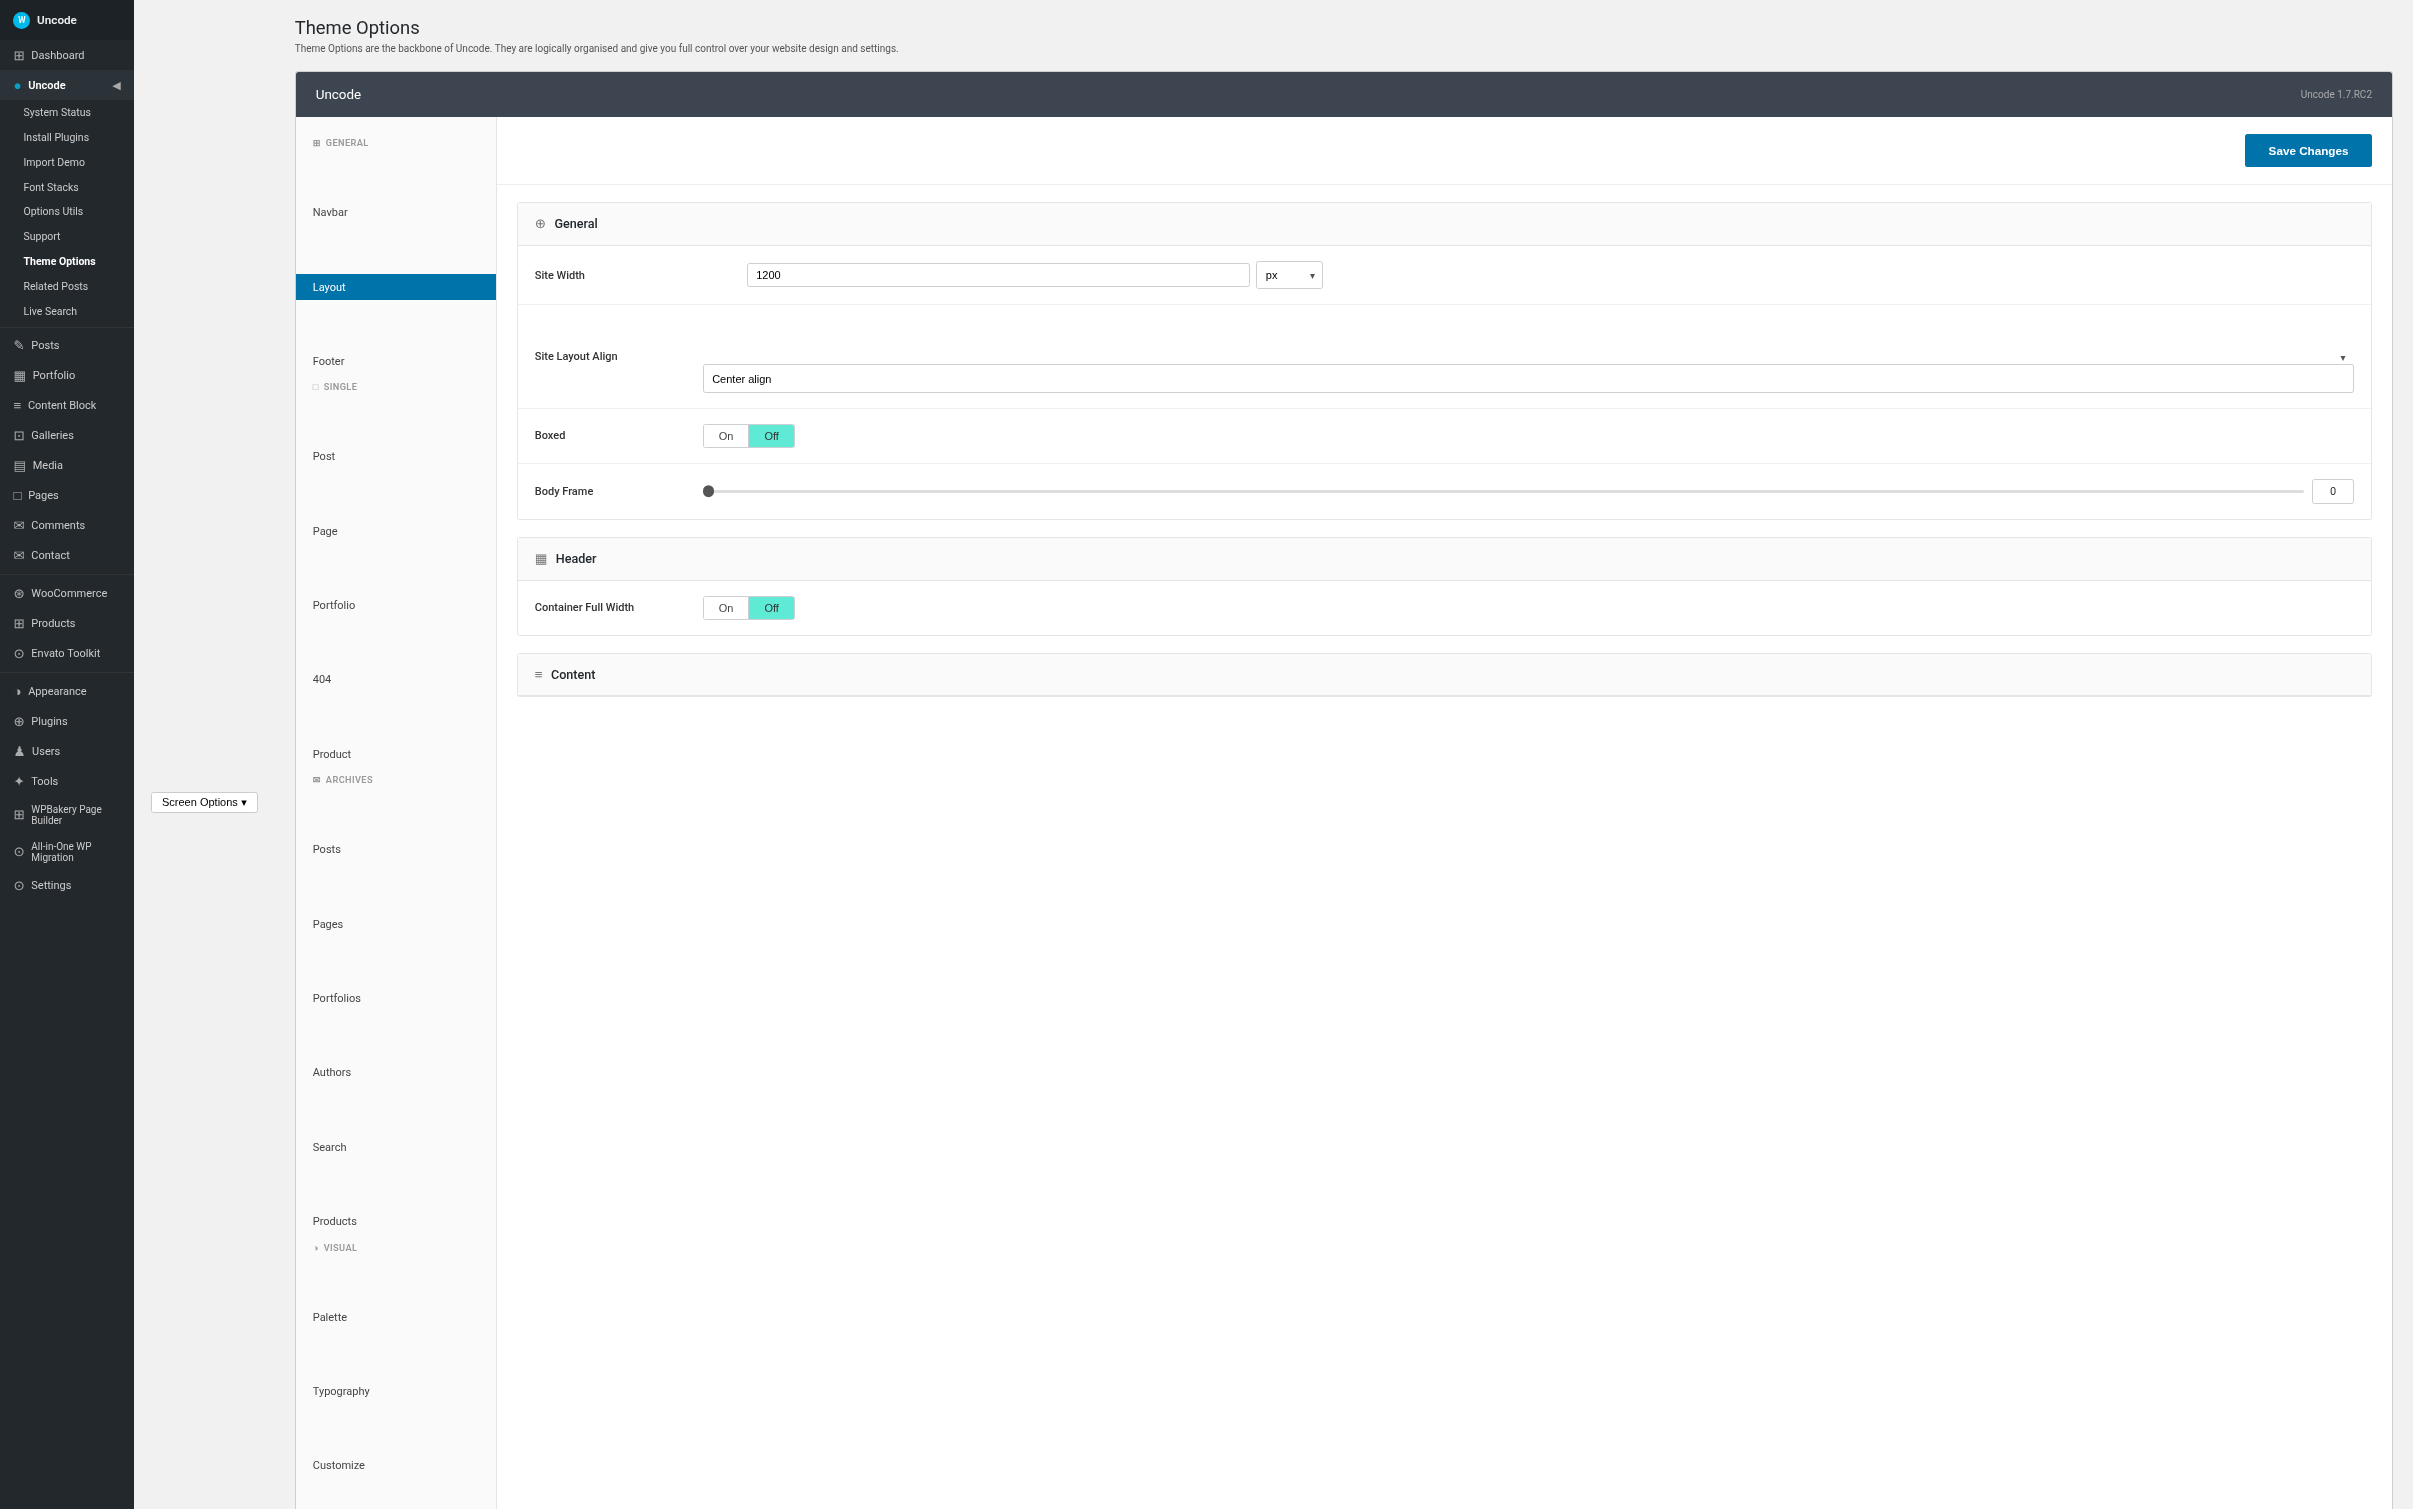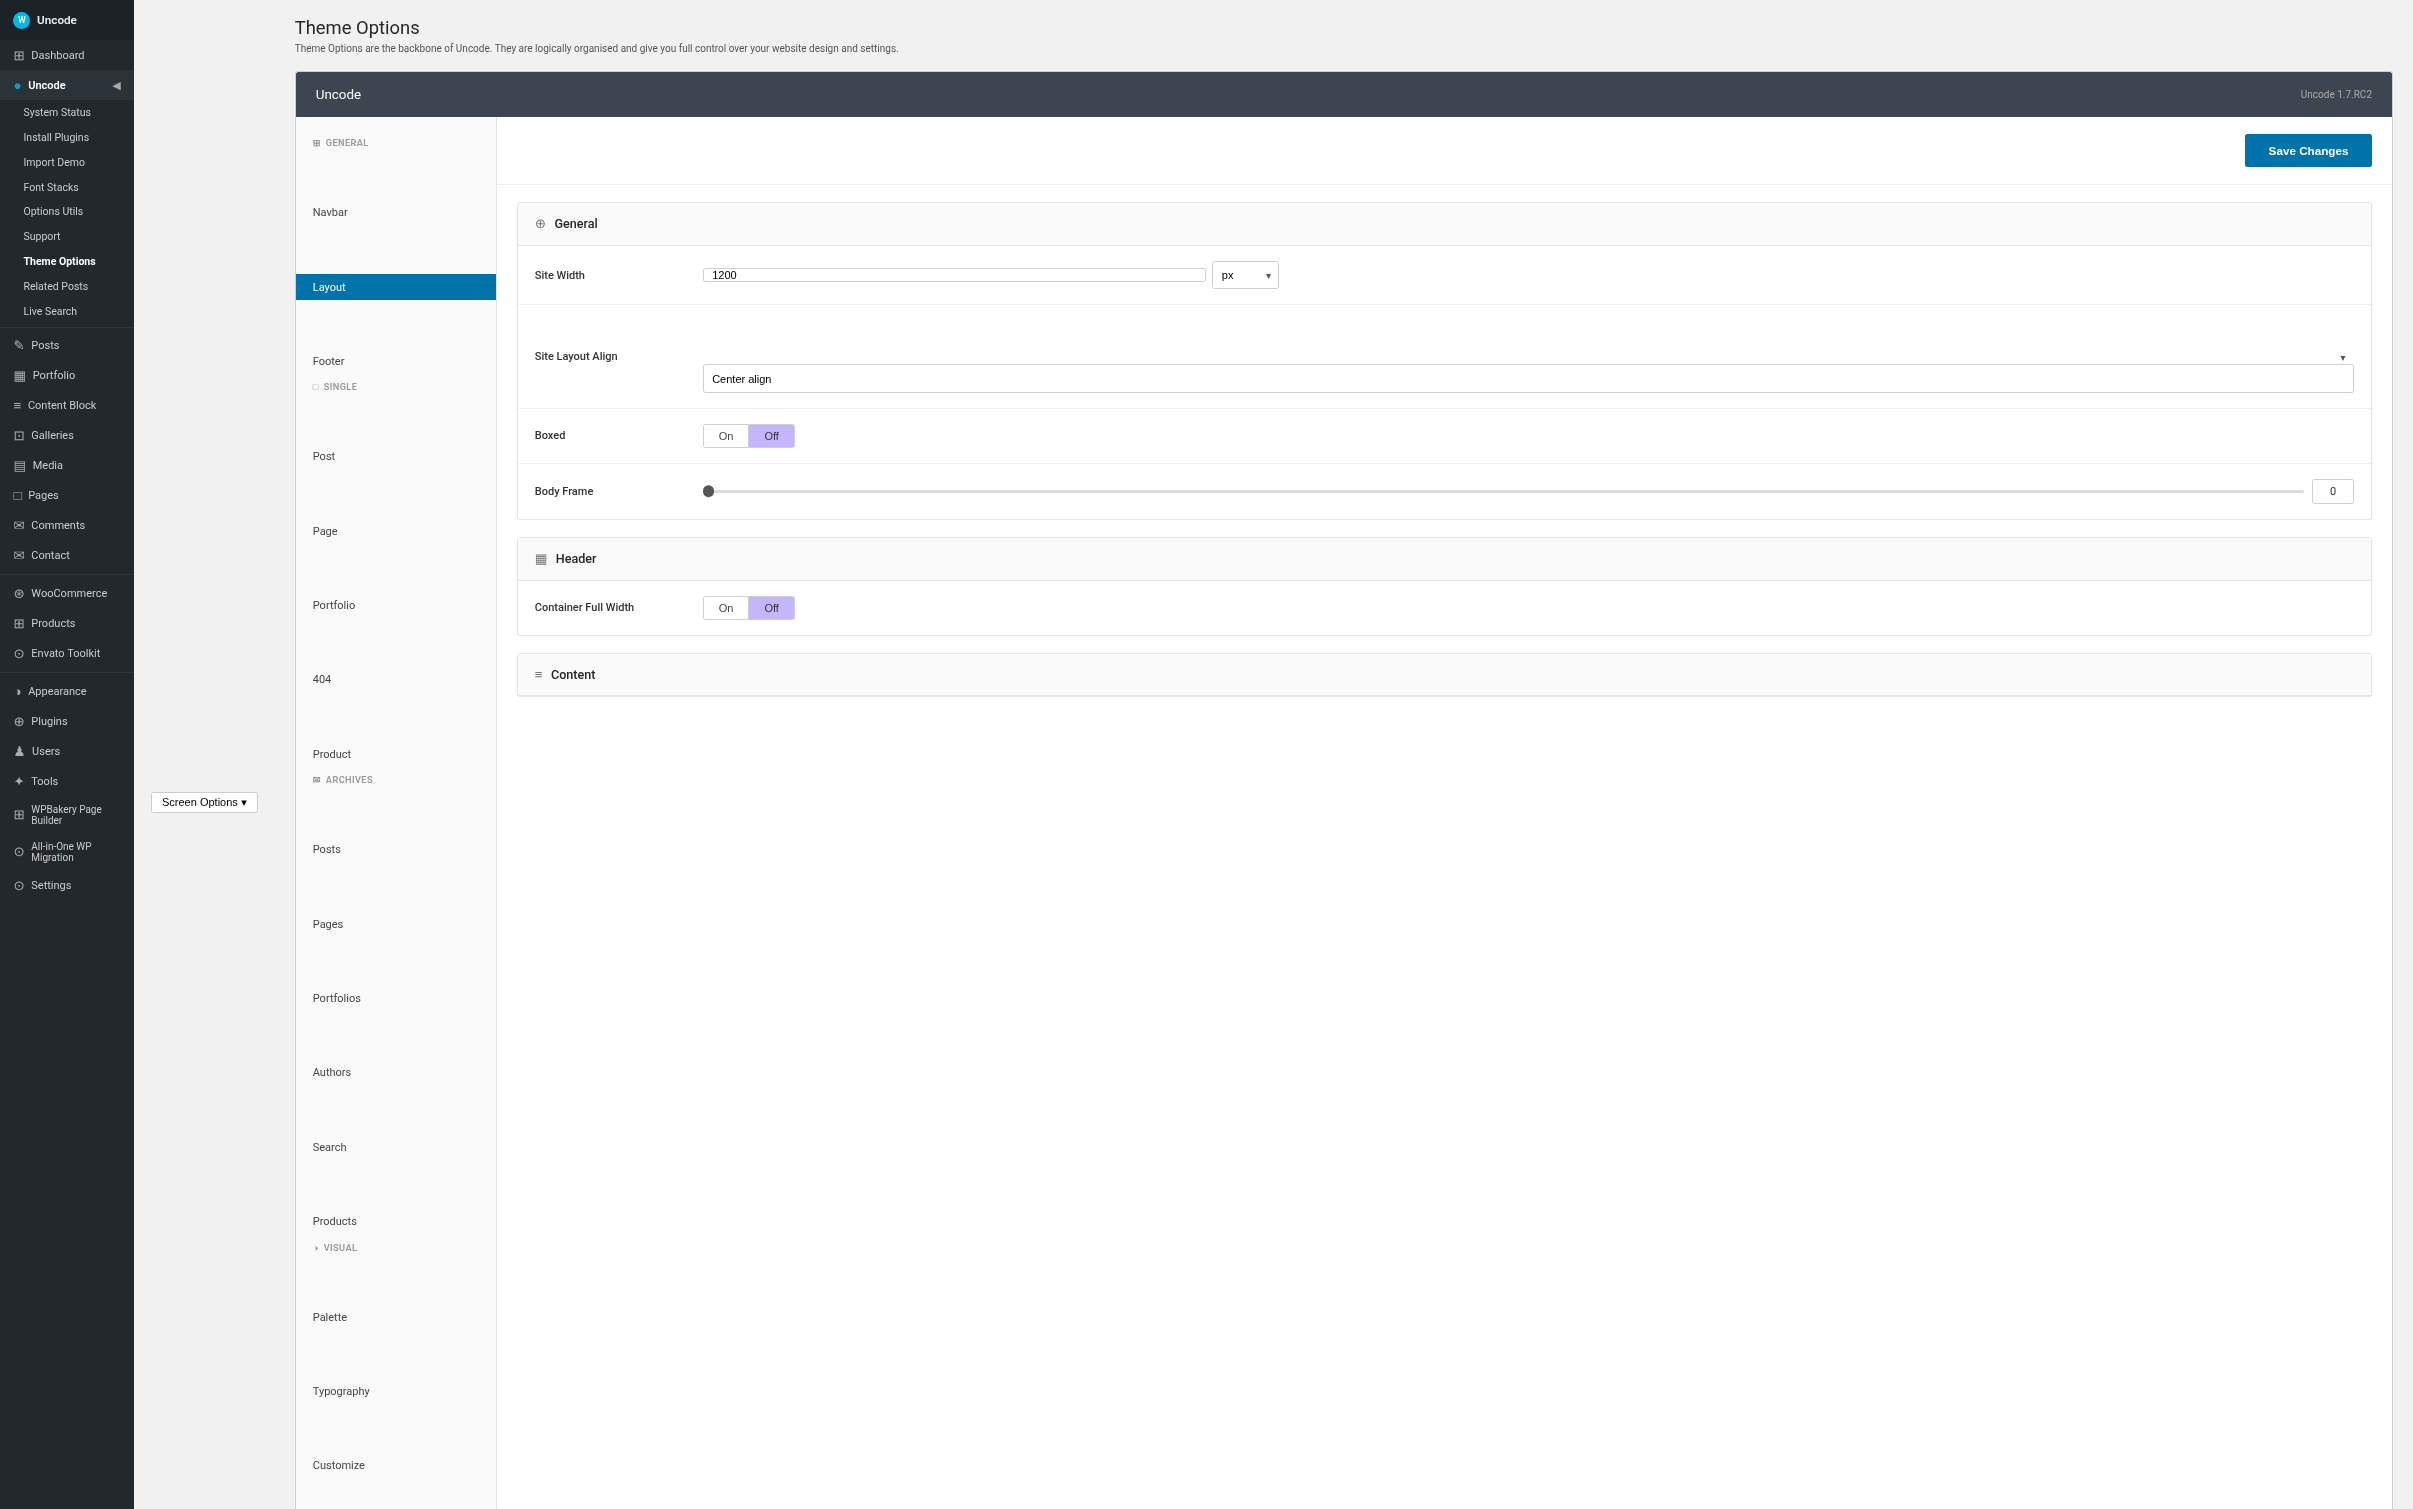--- a/index.html
+++ b/index.html
@@ -218,26 +218,27 @@
     }
     .field-control {
       flex: 1;
       display: flex;
       align-items: center;
       gap: 6.7px;
     }
 
     
     .text-input {
-      height: 14px;
+      height: 24px;
       border: 0.8px solid #ccd0d4;
       border-radius: 2.5px;
       padding: 0 8.4px;
       font-size: 11px;
       background: #fff;
+      margin-left: 44px;
     }
     .text-input-wide { width: 503px; }
 
     
     .select-input {
       height: 28.5px;
       border: 0.8px solid #ccd0d4;
       border-radius: 2.5px;
       padding: 0 8.4px;
       font-size: 11px;
@@ -276,21 +277,21 @@
       background: #fff;
       border: none;
       cursor: pointer;
       font-size: 11px;
       color: #444;
     }
     .toggle-btn:not(:last-child) {
       border-right: 0.8px solid #ccd0d4;
     }
     .toggle-btn.active {
-      background: #c4b5fd;
+      background: #5eead4;
       color: #333;
     }
 
     
     .slider-container {
       display: flex;
       align-items: center;
       gap: 8.4px;
       flex: 1;
     }

